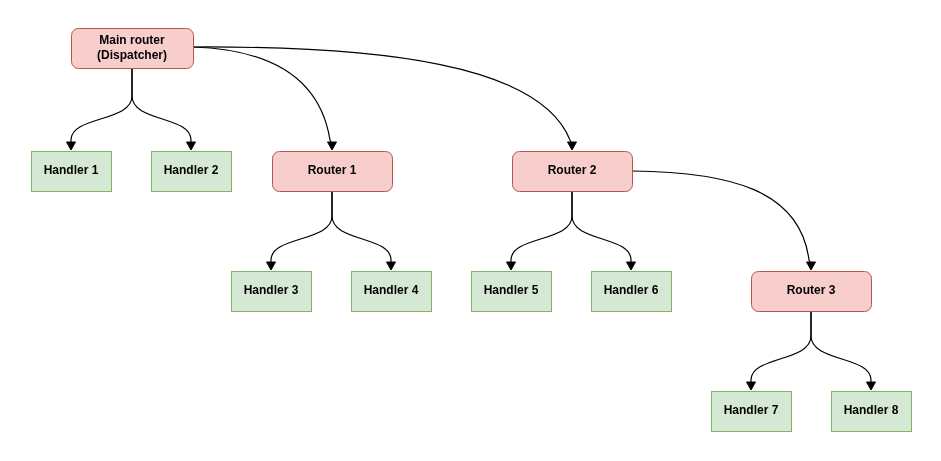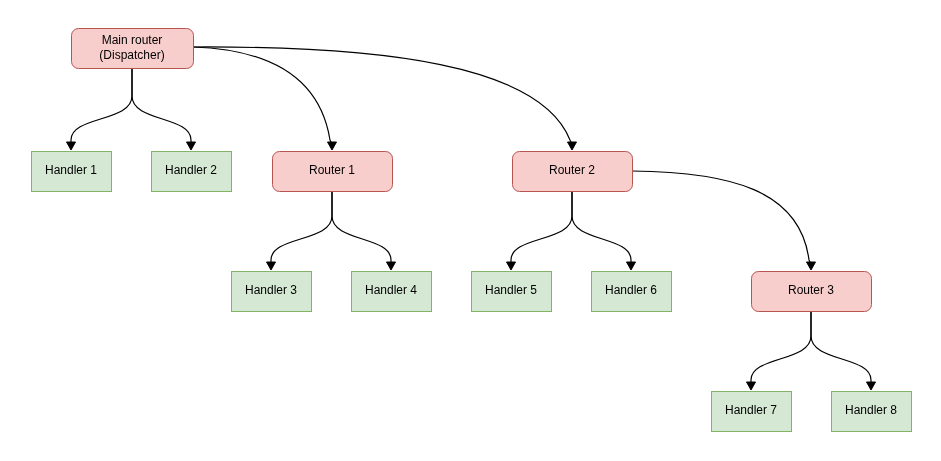--- a/index.html
+++ b/index.html
@@ -10,20 +10,21 @@
   body {
     width: 941px;
     height: 461px;
     font-family: "Liberation Sans", sans-serif;
     overflow: hidden;
   }
   #diagram-root {
     position: relative;
     width: 908px;
     height: 461px;
+    font-weight: bold;
   }
   svg#diagram-canvas {
     position: absolute;
     top: 0;
     left: 0;
     width: 941px;
     height: 461px;
     display: block;
     shape-rendering: geometricPrecision;
   }

